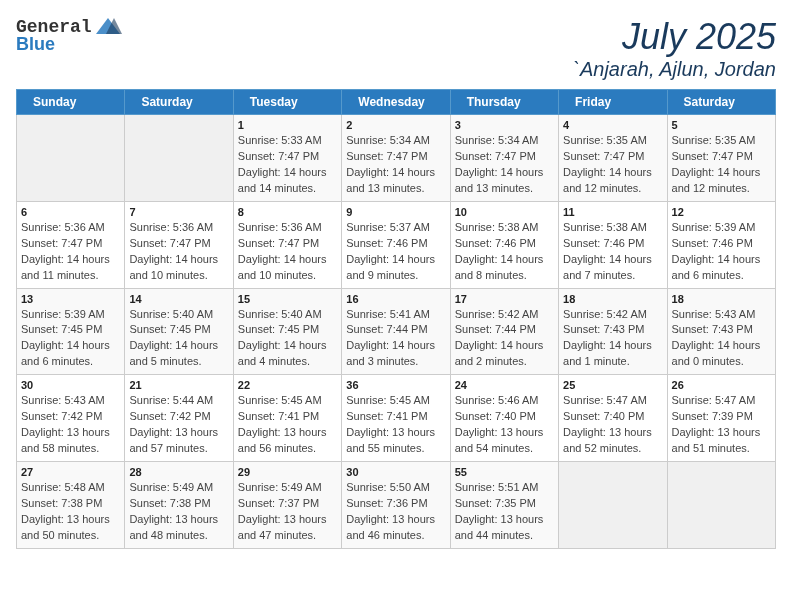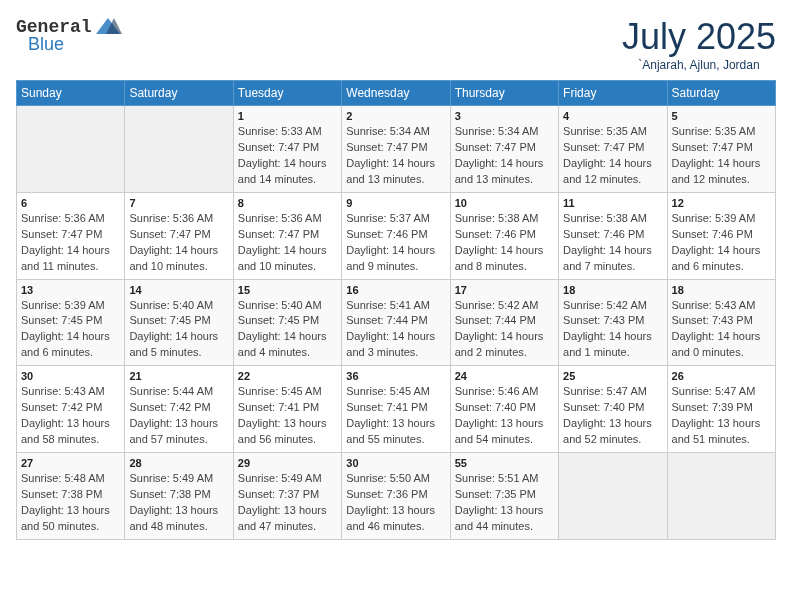--- a/index.html
+++ b/index.html
@@ -20,42 +20,43 @@
       display: flex;
       align-items: center;
     }
     .logo-icon {
       width: 28px;
       height: 22px;
       margin-left: 2px;
       margin-right: 2px;
     }
     .title-block {
-      text-align: center;
+      text-align: right;
+      font-style: italic;
     }
     .month-title {
       font-size: 36px;
       color: #1a3a5c;
       font-weight: normal;
     }
     .location-title {
-      font-size: 12px;
+      font-size: 20px;
       color: #1a3a5c;
     }
     table {
       width: 100%;
       border-collapse: collapse;
       table-layout: fixed;
     }
     thead tr th {
       background-color: #2b7bbf;
       color: #fff;
       font-size: 12px;
-      font-weight: normal;
-      padding: 5px 4px;
+      font-weight: bold;
+      padding: 5px 16px;
       text-align: left;
       border: 1px solid #5599cc;
     }
     tbody tr td {
       border: 1px solid #ccc;
       vertical-align: top;
       padding: 4px;
       font-size: 9.5px;
       color: #333;
       height: 80px;
@@ -87,21 +88,21 @@
 <div class="header">
   <div class="logo">
     <div style="display:flex;flex-direction:column;align-items:flex-start;">
       <div style="display:flex;align-items:center;font-family:Liberation Mono, monospace;">
         <span style="font-size:18px;font-weight:bold;color:#333;">General</span>
         <svg class="logo-icon" viewBox="0 0 28 22" xmlns="http://www.w3.org/2000/svg">
           <polygon points="14,2 26,18 2,18" fill="#2b7bbf" opacity="0.85"></polygon>
           <polygon points="20,2 28,18 12,18" fill="#1a3a5c" opacity="0.6"></polygon>
         </svg>
       </div>
-      <span style="font-size:18px;font-weight:normal;color:#2b7bbf;margin-top:-4px;margin-left:12px;">Blue</span>
+      <span style="font-size:18px;font-weight:bold;color:#2b7bbf;margin-top:-4px;margin-left:0;">Blue</span>
     </div>
   </div>
   <div class="title-block">
     <div class="month-title">July 2025</div>
     <div class="location-title">`Anjarah, Ajlun, Jordan</div>
   </div>
 </div>
 
 <table>
   <thead>

